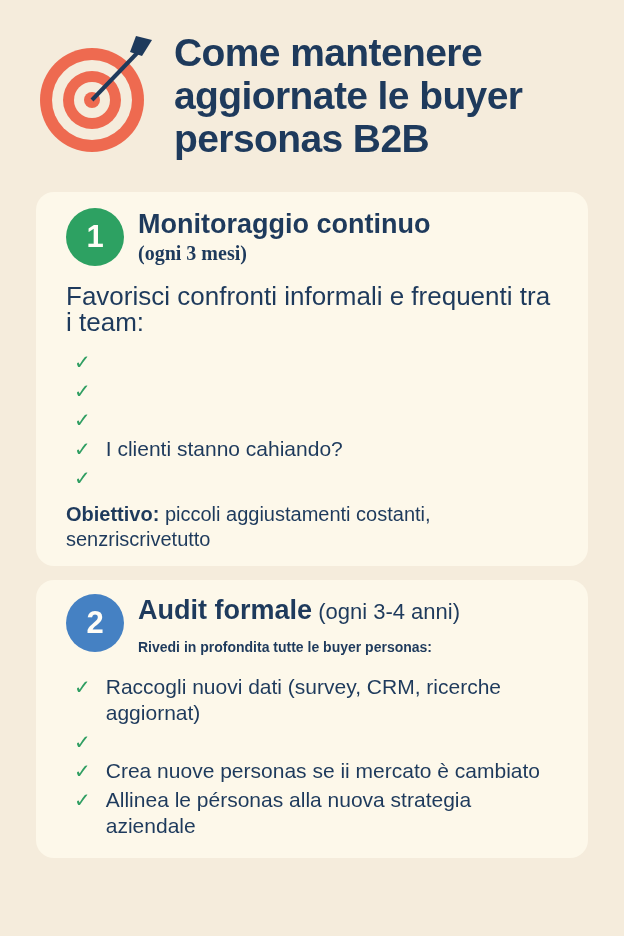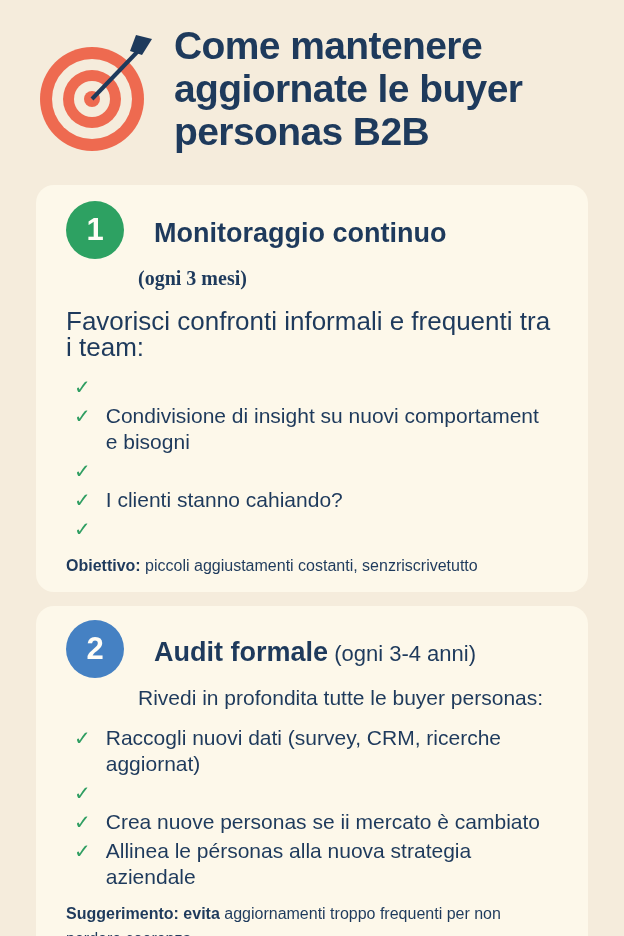--- a/index.html
+++ b/index.html
@@ -9,22 +9,22 @@
     height: 936px;
     background: #f5ecdc;
     font-family: "Liberation Sans", "DejaVu Sans", sans-serif;
     color: #1e3a5c;
     overflow: hidden;
   }
 
   
   .header {
     display: flex;
-    align-items: flex-end;
-    padding: 14px 16px 0 38px;
+    align-items: center;
+    padding: 21px 16px 0 38px;
     gap: 16px;
   }
   .target-wrap { flex: 0 0 120px; margin-top: 6px; }
   .target-wrap svg { width: 120px; height: 120px; display: block; }
   .page-title {
     font-size: 39px;
     line-height: 43px;
     font-weight: 700;
     letter-spacing: -0.6px;
     margin: 10px 0 0 0;
@@ -61,32 +61,32 @@
     margin-top: 2px;
   }
   .num-green { background: #2da162; }
   .num-blue  { background: #4581c3; }
 
   .head-text { padding-top: 3px; }
   .section-title {
     font-size: 27px;
     font-weight: 700;
     line-height: 30px;
-    margin: 16px;
+    margin: 0;
   }
   .section-title-sub {
     font-size: 20px;
     font-weight: 700;
     line-height: 28px;
     font-family: Liberation Serif, serif;
   }
   .title-suffix { font-size: 22px; font-weight: 400; }
   .section-intro-inline {
-    font-size: 21px;
-    font-weight: 400;
+    font-size: 14px;
+    font-weight: 700;
     line-height: 26px;
     margin-top: 7px;
   }
 
   .intro {
     font-size: 26px;
     line-height: 26px;
     margin: 16px 0 0 0;
   }
 
@@ -106,21 +106,21 @@
   .check-icon {
     color: #2f9e62;
     font-weight: 700;
     font-size: 20px;
     flex: 0 0 auto;
     line-height: 26px;
   }
   .item-text { white-space: pre-line; }
 
   .note {
-    font-size: 16px;
+    font-size: 20px;
     line-height: 25px;
     margin-top: 11px;
   }
   .note b { font-weight: 700; }
 </style>
 </head>
 <body>
 
 <div class="header">
   <div class="target-wrap">
@@ -149,22 +149,20 @@
   </div>
 
   <p class="intro">Favorisci confronti informali e frequenti tra i team:</p>
 
   <ul class="checklist">
     <li>
       <span class="check-icon">✓</span>
     </li>
     <li>
       <span class="check-icon">✓</span>
-      <span class="item-text">Condivisione di insight su nuovi comportament
-e bisogni</span>
     </li>
     <li>
       <span class="check-icon">✓</span>
     </li>
     <li>
       <span class="check-icon">✓</span>
       <span class="item-text">I clienti stanno cahiando?</span>
     </li>
     <li>
       <span class="check-icon">✓</span>
@@ -196,16 +194,13 @@
     <li>
       <span class="check-icon">✓</span>
       <span class="item-text">Crea nuove personas se ii mercato è cambiato</span>
     </li>
     <li>
       <span class="check-icon">✓</span>
       <span class="item-text">Allinea le pérsonas alla nuova strategia aziendale</span>
     </li>
   </ul>
 
-  <div class="note">
-    <b>Suggerimento:</b><b> evita</b><span> aggiornamenti troppo frequenti per non perdere coerenza</span>
-  </div>
 </div>
 
 </body></html>

